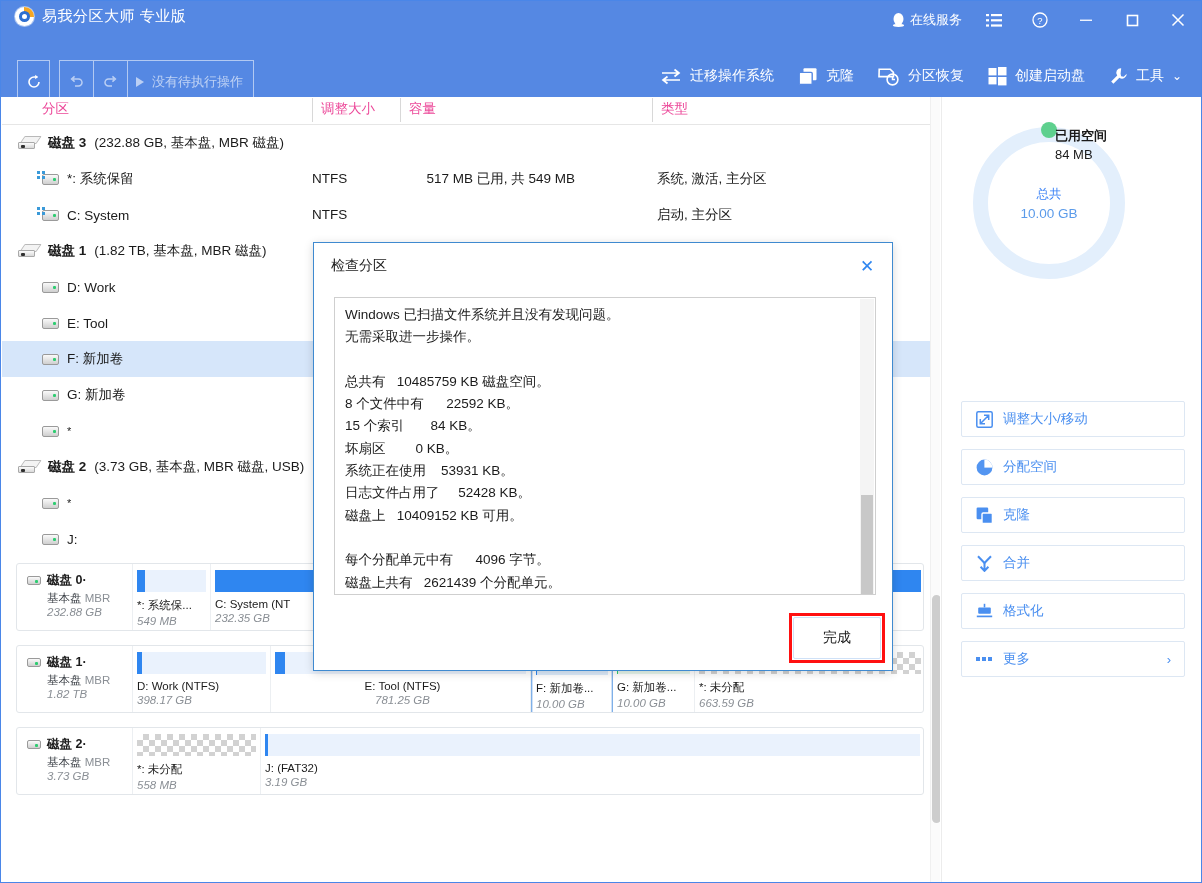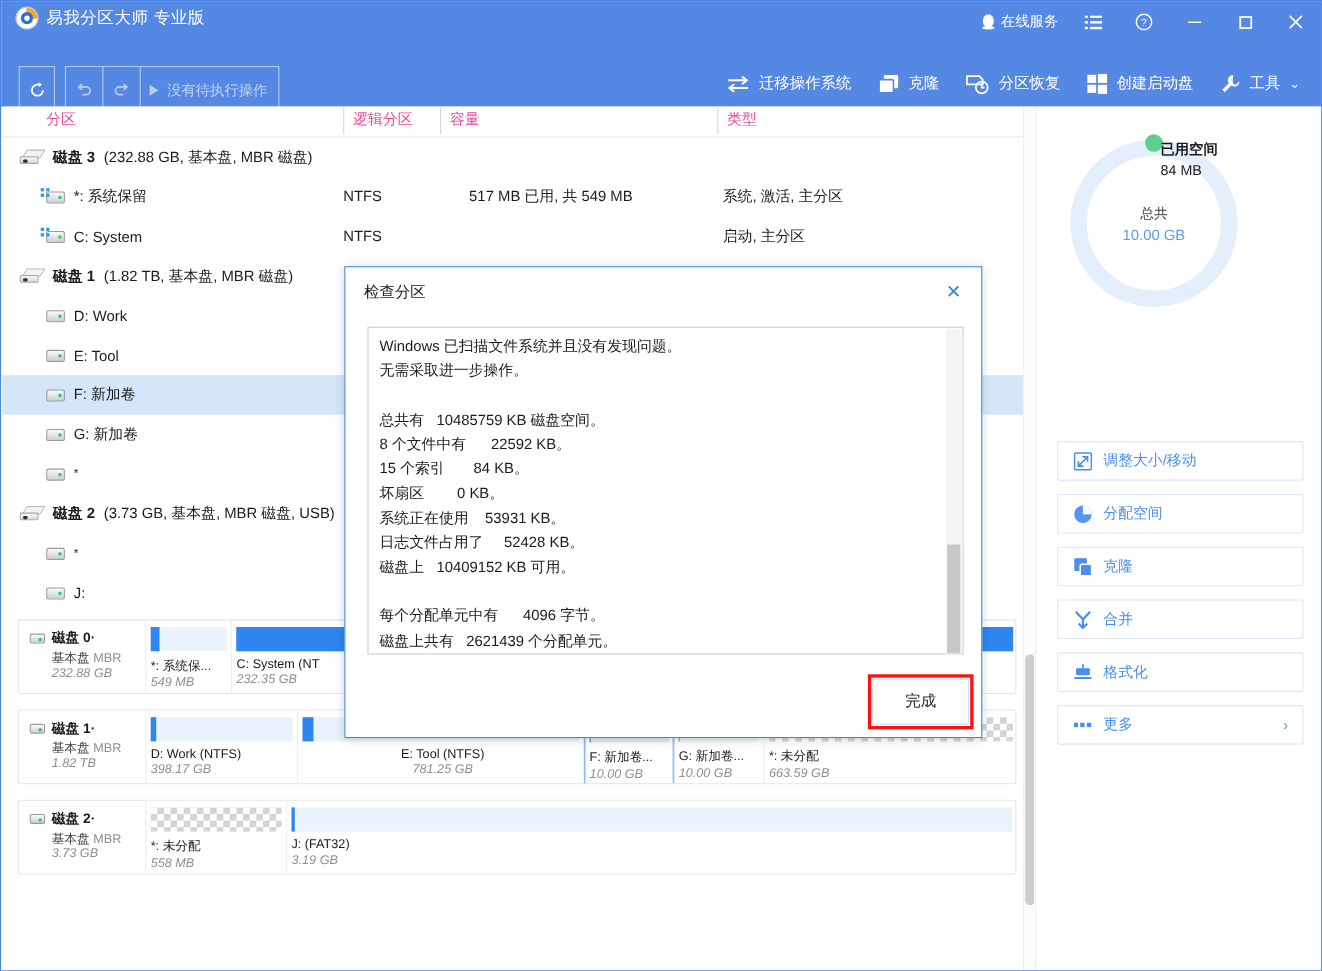--- a/index.html
+++ b/index.html
@@ -259,21 +259,21 @@
   }
   .donut-dot {
     position: absolute; left: 99px; top: 25px; width: 16px; height: 16px;
     border-radius: 50%; background: #5ed08e;
   }
   .donut-center {
     position: absolute; left: 31px; top: 30px; width: 152px; height: 152px;
     display: flex; flex-direction: column; align-items: center;
     justify-content: center; gap: 3px;
   }
-  .donut-center .t1 { font-size: 12.5px; color: #404040; }
+  .donut-center .t1 { font-size: 12.5px; color: #3b82f6; }
   .donut-center .t2 { font-size: 13.5px; color: #5b9bea; }
   .used-label {
     position: absolute; left: 113px; top: 30px; text-align: left;
   }
   .used-label .u1 { font-size: 13px; color: #1b1b1b; font-weight: bold; }
   .used-label .u2 { font-size: 13px; color: #1b1b1b; margin-top: 2px; }
 
   .actions { position: absolute; left: 19px; top: 264px; width: 224px; margin-top: 40px; }
   .act-btn {
     height: 36px; border: 1px solid #dde7f3; border-radius: 2px;
@@ -467,21 +467,21 @@
       </div>
     </div>
   </div>
 
   <div class="body-wrap">
 
     <div class="left-pane">
 
       <div class="col-header">
         <div class="ch first" style="left:32px;">分区</div>
-        <div class="ch" style="left:310px;">逻辑分区</div>
+        <div class="ch" style="left:310px;">调整大小</div>
         <div class="ch" style="left:398px;">容量</div>
         <div class="ch" style="left:650px;">类型</div>
       </div>
       <div class="hdr-rule"></div>
 
       <div class="tree">
 
         <div class="trow">
           <div class="disk-label">
             <span class="ico-disk3d">

